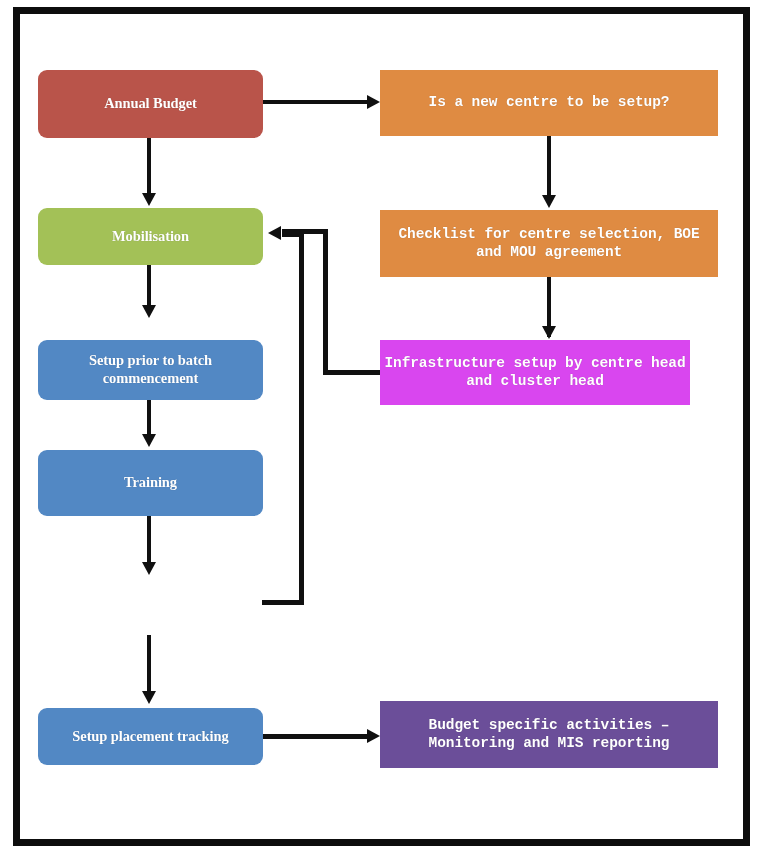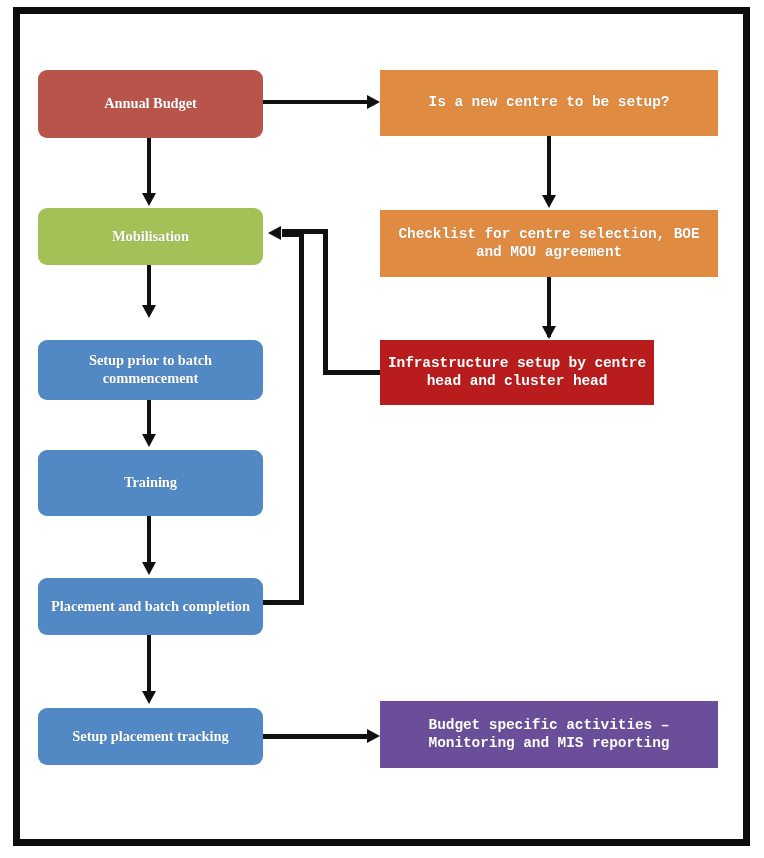--- a/index.html
+++ b/index.html
@@ -146,37 +146,34 @@
   </div>
 
   <div class="node rounded" style="left:38px; top:320px; width:225px; height:60px; background:#5288c4;margin-top:20px;">
     <span class="label">Setup prior to batch commencement</span>
   </div>
 
   <div class="node rounded" style="left:38px; top:450px; width:225px; height:66px; background:#5288c4;">
     <span class="label">Training</span>
   </div>
 
-  <div class="node rounded clip" style="left:38px; top:578px; width:225px; height:57px; background:#5288c4;">
-    <span class="label">Placement and batch completion</span>
-  </div>
 
   <div class="node rounded" style="left:38px; top:708px; width:225px; height:57px; background:#5288c4;">
     <span class="label">Setup placement tracking</span>
   </div>
 
   <div class="node square" style="left:380px; top:70px; width:338px; height:66px; background:#df8b42;">
     <span class="label">Is a new centre to be setup?</span>
   </div>
 
   <div class="node square" style="left:380px; top:210px; width:338px; height:67px; background:#df8b42;">
     <span class="label">Checklist for centre selection, BOE and MOU agreement</span>
   </div>
 
-  <div class="node square" style="left:380px; top:340px; width:274px; height:65px; background:#b91c1c;">
+  <div class="node square" style="left:380px; top:340px; width:310px; height:65px; background:#d946ef;">
     <span class="label">Infrastructure setup by centre head and cluster head</span>
   </div>
 
   <div class="node square" style="left:380px; top:701px; width:338px; height:67px; background:#6b4e99;">
     <span class="label">Budget specific activities – Monitoring and MIS reporting</span>
   </div>
 
 </div>
 
 </body></html>

